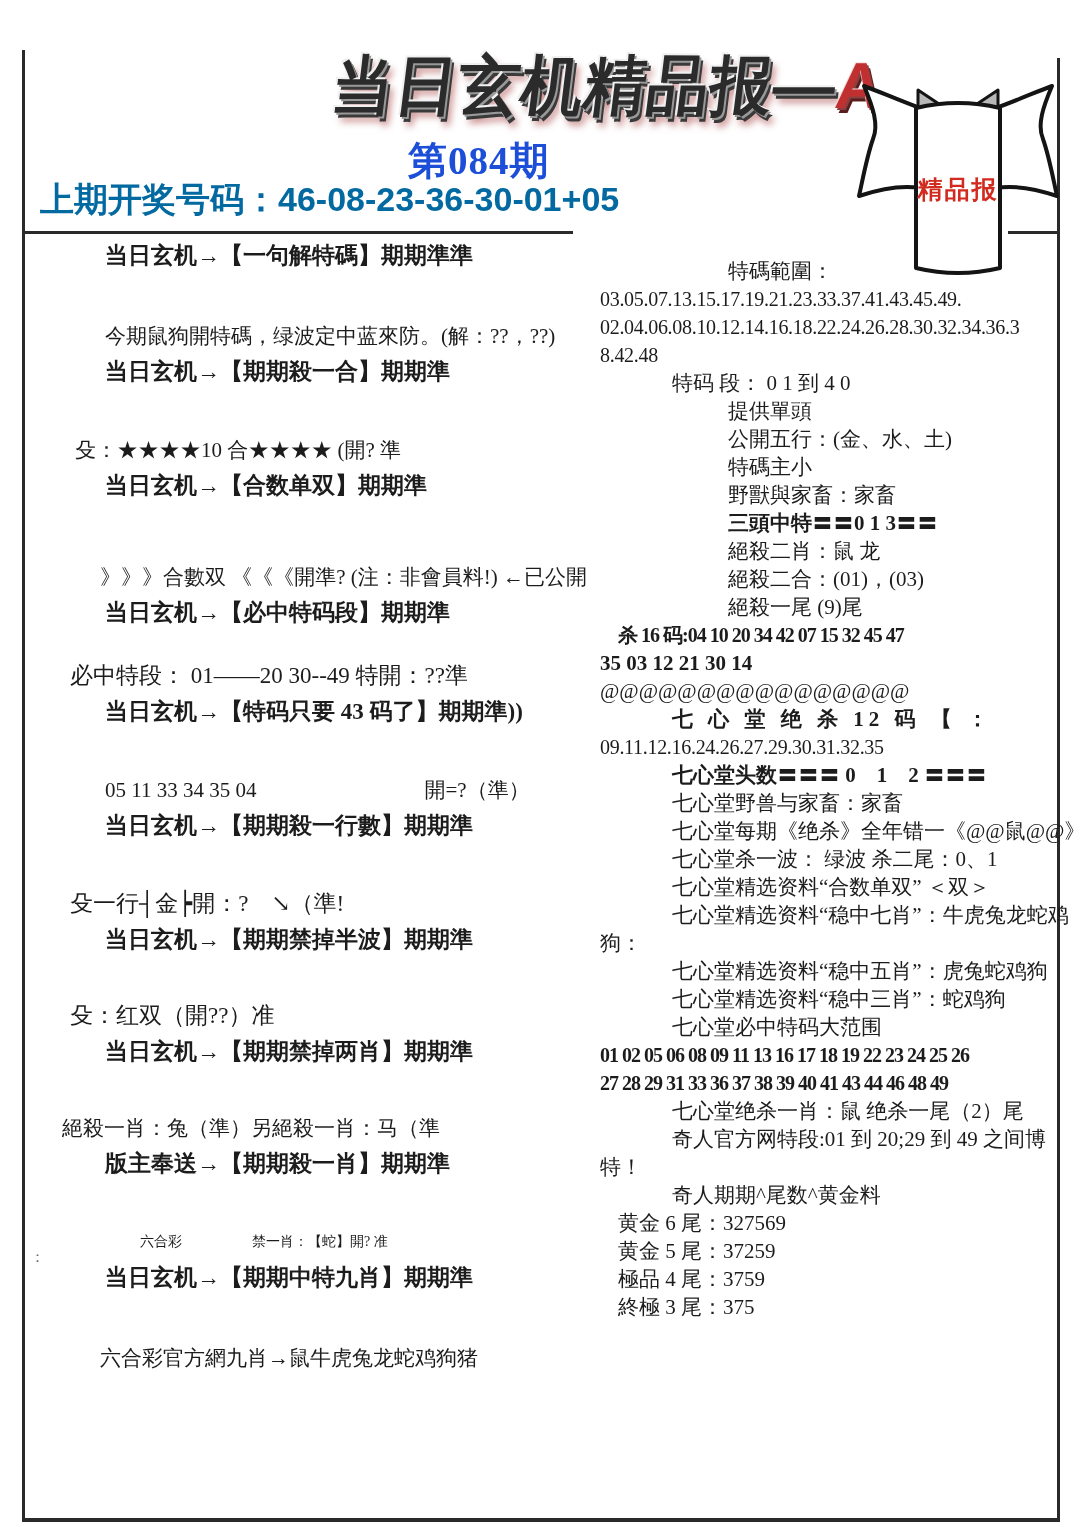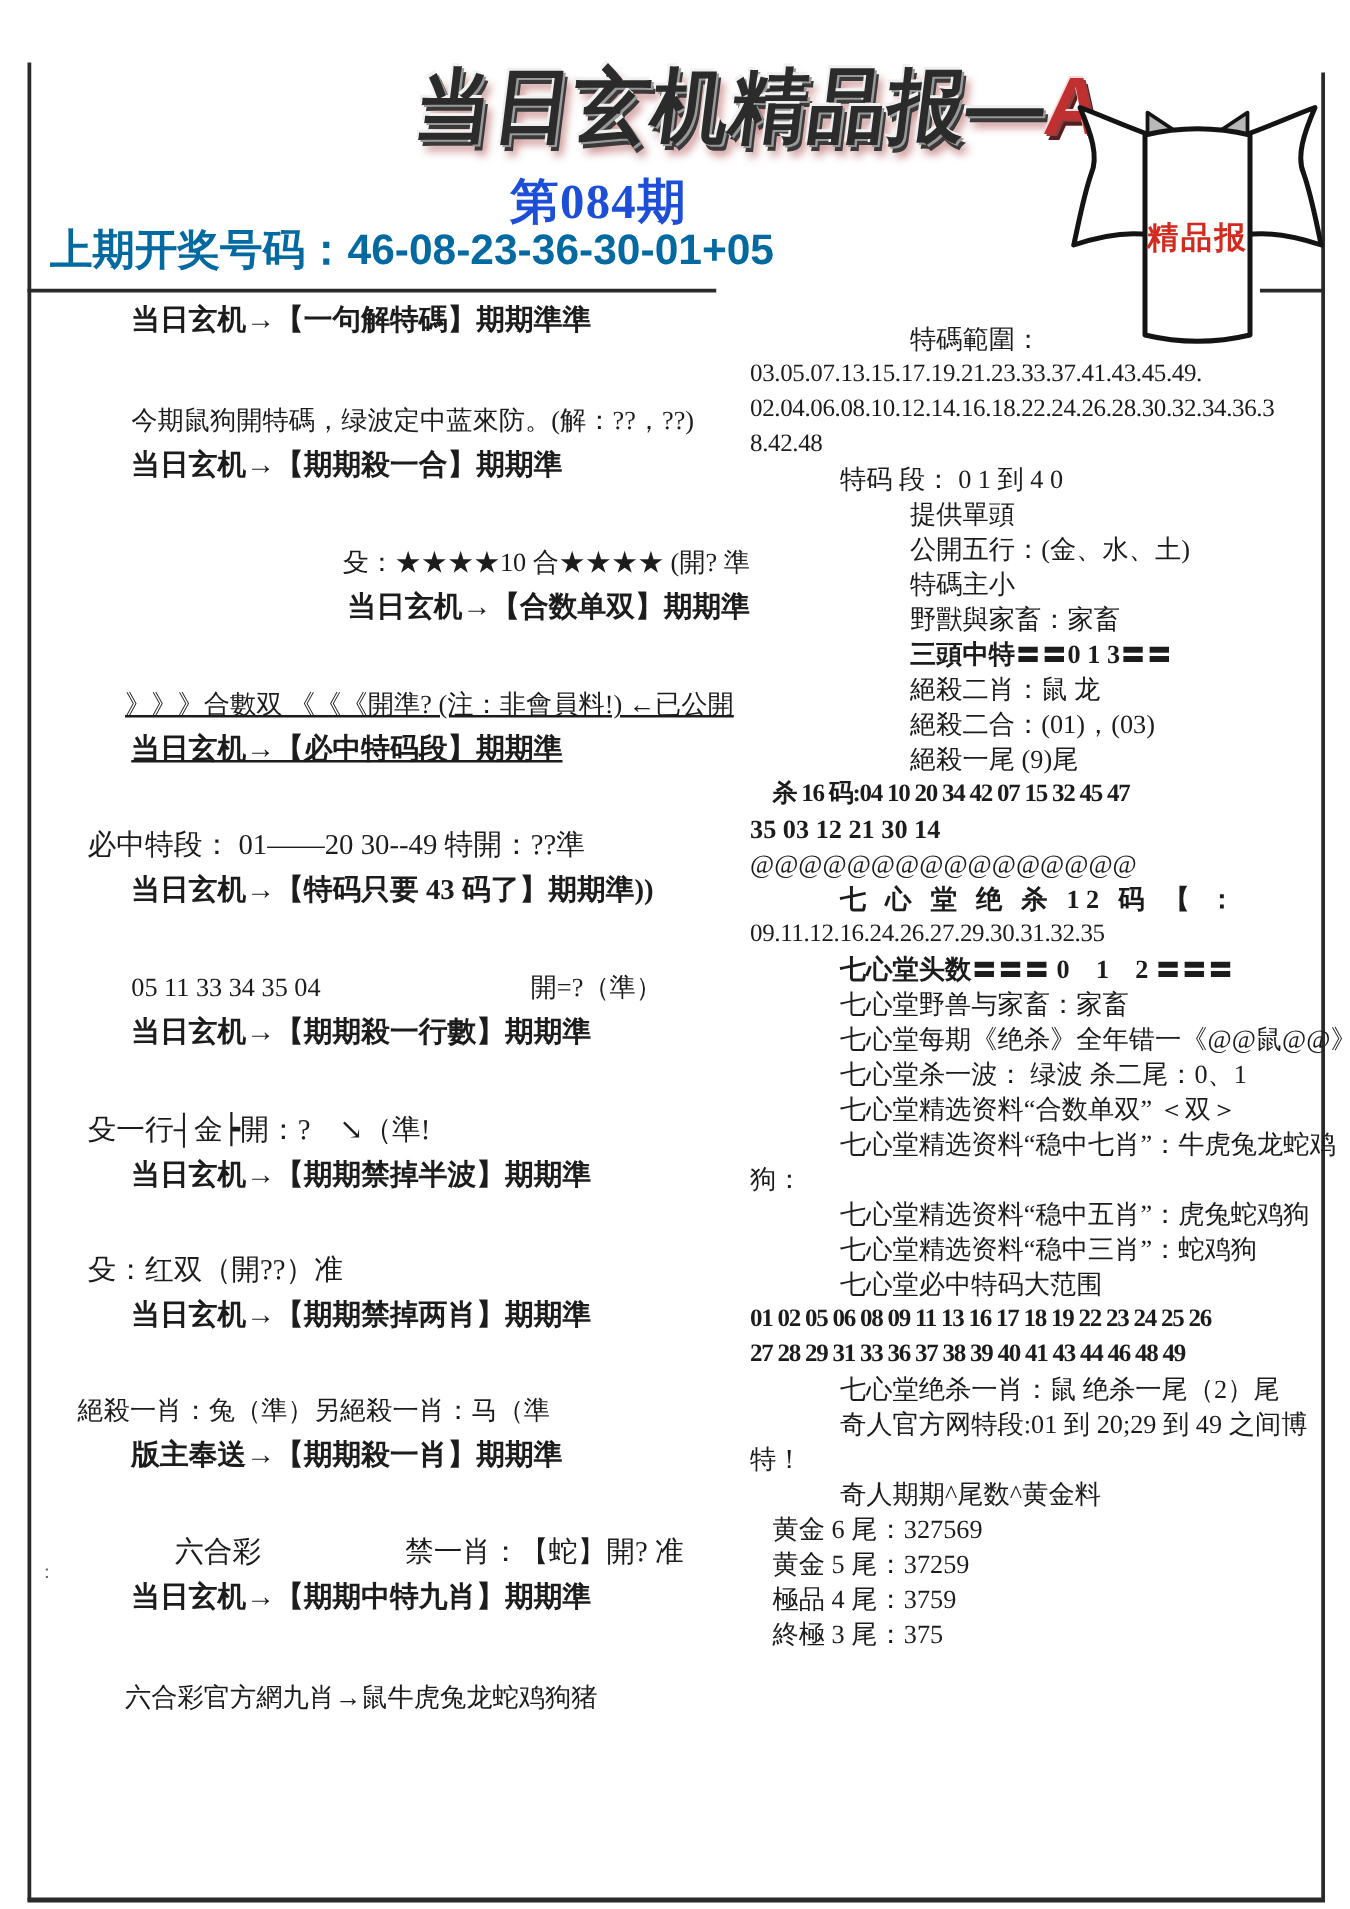--- a/index.html
+++ b/index.html
@@ -31,21 +31,21 @@
 
   
   #left-col{position:absolute;left:60px;top:0;width:540px;}
   .block{position:absolute;left:0;width:540px;line-height:36px;white-space:nowrap;}
   .ll{height:36px;}
   .n0{margin-left:2px;font-size:21px;}
   .n1{margin-left:10px;font-size:23px;}
   .n2{margin-left:15px;font-size:21px;}
   .n3{margin-left:40px;font-size:21px;}
   .n4{margin-left:45px;font-size:21px;}
-  .n5{margin-left:80px;font-size:23px;}
+  .n5{margin-left:80px;font-size:14px;}
   .bd{margin-left:45px;font-size:23px;font-weight:bold;}
 
   
   #right-col{position:absolute;left:600px;top:257px;width:462px;}
   .rl{height:28px;line-height:28px;font-size:21px;white-space:nowrap;}
   .f{margin-left:0;}
   .f.num{font-size:20px;letter-spacing:-0.3px;}
   .i0{margin-left:18px;}
   .i1{margin-left:72px;}
   .i2{margin-left:128px;}
@@ -84,25 +84,25 @@
   </div>
 
   <div id="left-col">
       <div class="block" style="top: 238px;">
         <div class="ll bd">当日玄机→【一句解特碼】期期準準</div>
       </div>
       <div class="block" style="top: 318px;">
         <div class="ll n4">今期鼠狗開特碼，绿波定中蓝來防。(解：??，??)</div>
         <div class="ll bd">当日玄机→【期期殺一合】期期準</div>
       </div>
-      <div class="block" style="top: 432px; text-align: right;">
+      <div class="block" style="top: 432px;">
         <div class="ll n2">殳：★★★★10 合★★★★ (開? 準</div>
         <div class="ll bd">当日玄机→【合数单双】期期準</div>
       </div>
-      <div class="block" style="top: 545px; text-decoration: underline;">
+      <div class="block" style="top: 559px;">
         <div class="ll n3">》》》合數双 《《《開準?  (注：非會員料!) ←已公開</div>
         <div class="ll bd">当日玄机→【必中特码段】期期準</div>
       </div>
       <div class="block" style="top: 658px;">
         <div class="ll n1">必中特段：  01——20 30--49 特開：??準</div>
         <div class="ll bd">当日玄机→【特码只要 43 码了】期期準))</div>
       </div>
       <div class="block" style="top: 772px;">
         <div class="ll n4">05 11 33 34 35 04　　　　　　　　開=?（準）</div>
         <div class="ll bd">当日玄机→【期期殺一行數】期期準</div>

